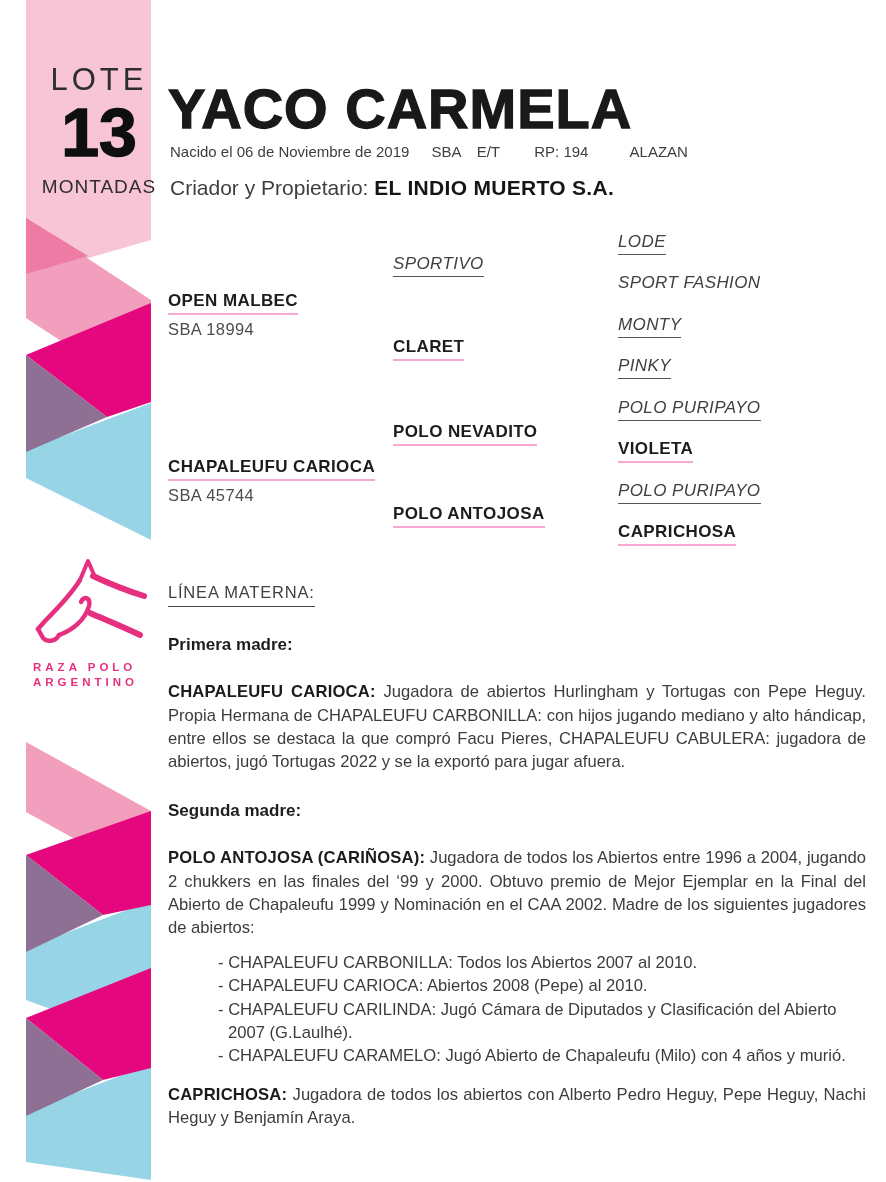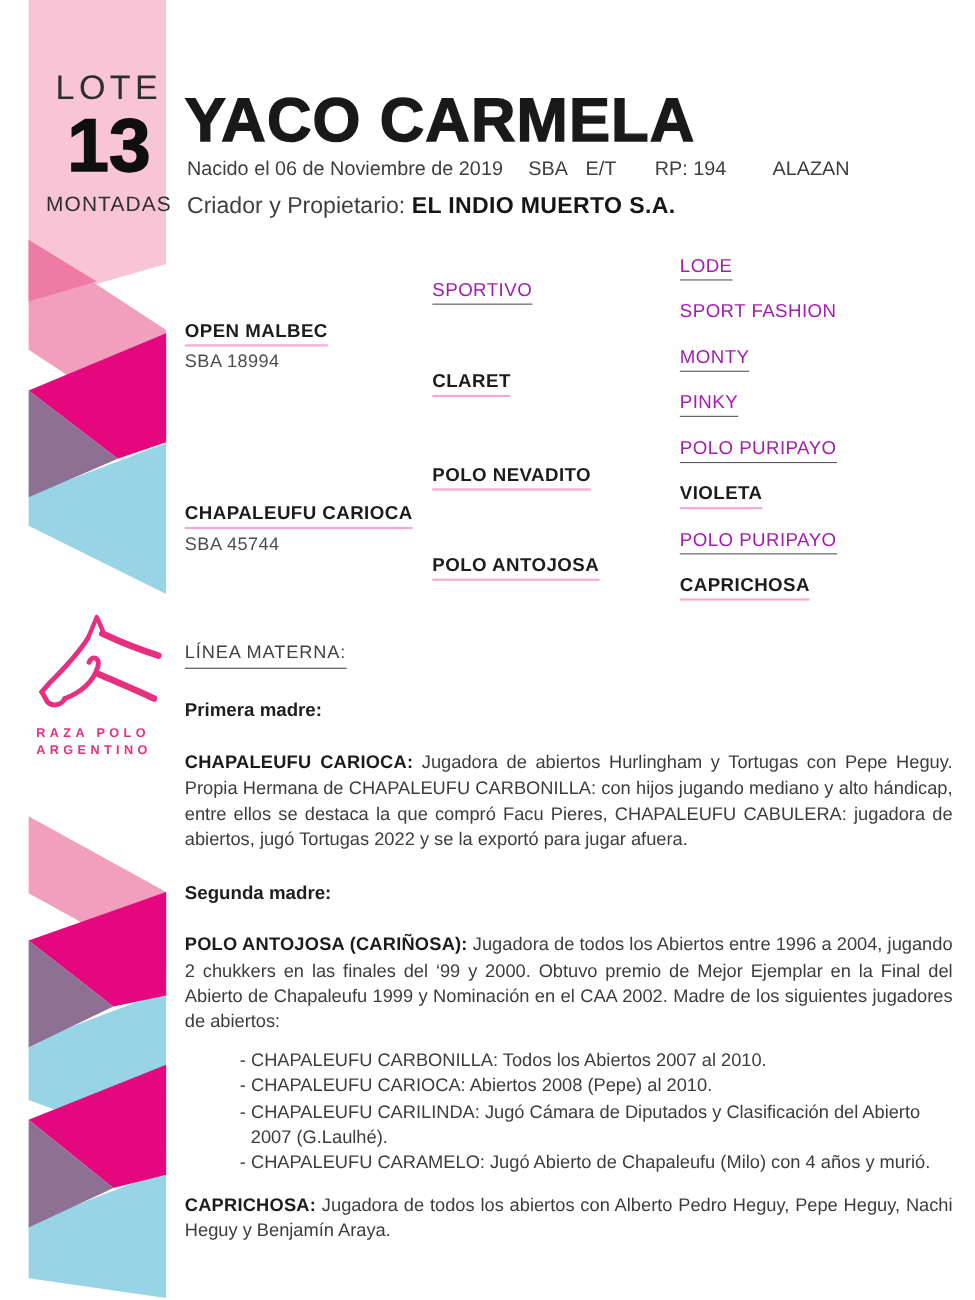--- a/index.html
+++ b/index.html
@@ -11,32 +11,32 @@
   
   .lot-box{position:absolute;left:26px;top:0;width:146px;height:276px;text-align:center;}
   .lot-label{margin-top:62px;font-size:31px;letter-spacing:4px;color:#2e2e2e;font-weight:400;}
   .lot-number{margin-top:2px;font-size:68px;font-weight:bold;color:#0f0f0f;line-height:64px;
               -webkit-text-stroke:1.5px #0f0f0f;}
   .lot-category{margin-top:12px;font-size:19px;letter-spacing:1px;color:#2e2e2e;}
 
   
   .title{position:absolute;left:168px;top:76px;font-size:56px;font-weight:bold;color:#191919;
          letter-spacing:1px;-webkit-text-stroke:1.3px #191919;white-space:nowrap;}
-  .meta{position:absolute;left:170px;top:143px;font-size:18px;color:#3e3e3e;white-space:nowrap;}
+  .meta{position:absolute;left:170px;top:143px;font-size:15px;color:#3e3e3e;white-space:nowrap;}
   .meta span{display:inline-block;}
   .meta .g1{margin-left:18px;} .meta .g2{margin-left:11px;}
   .meta .g3{margin-left:30px;} .meta .g4{margin-left:37px;}
   .breeder{position:absolute;left:170px;top:176px;font-size:21px;color:#3e3e3e;white-space:nowrap;}
   .breeder b{color:#161616;letter-spacing:0.3px;}
 
   
   .ped{position:absolute;white-space:nowrap;}
   .ped-name{display:inline-block;font-size:17px;font-weight:bold;color:#1c1c1c;
             letter-spacing:0.4px;border-bottom:2px solid #f9a8d4;padding-bottom:2px;}
-  .ped-name.light{font-weight:normal;color:#a21caf;border-bottom-color:#565656;border-bottom-width:1.5px;}
+  .ped-name.light{font-weight:normal;color:#404040;border-bottom-color:#565656;border-bottom-width:1.5px;font-style:italic;}
   .ped-name.nounder{border-bottom:none;padding-bottom:0;}
   .ped-reg{font-size:16.5px;color:#4d4d4d;margin-top:5px;letter-spacing:0.4px;}
 
   
   .logo-text{position:absolute;left:33px;top:660px;width:115px;
              font-size:11.5px;font-weight:bold;color:#E72F80;line-height:15px;letter-spacing:4px;}
 
   
   .maternal{position:absolute;left:168px;top:581px;width:698px;font-size:16.6px;line-height:23.2px;color:#3c3c3c;}
   .m-heading{display:inline-block;font-size:16.5px;letter-spacing:0.8px;color:#414141;

